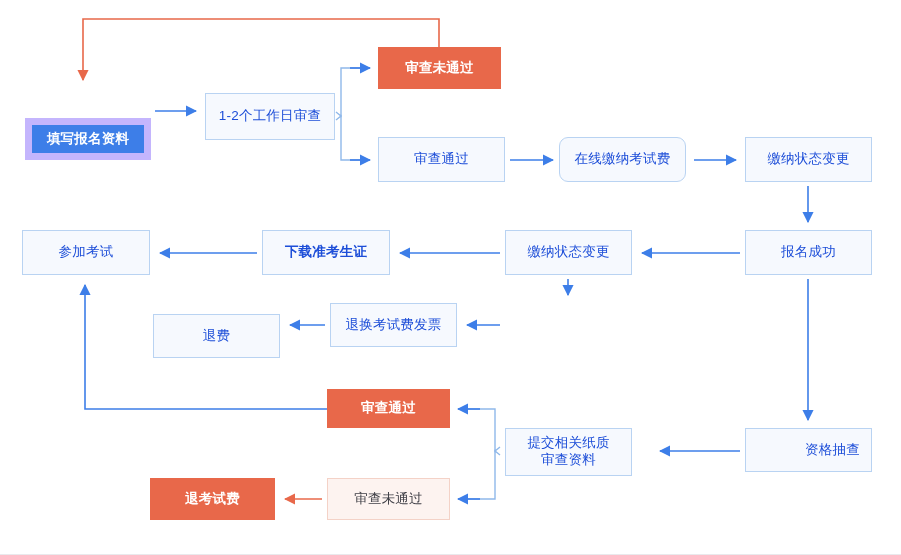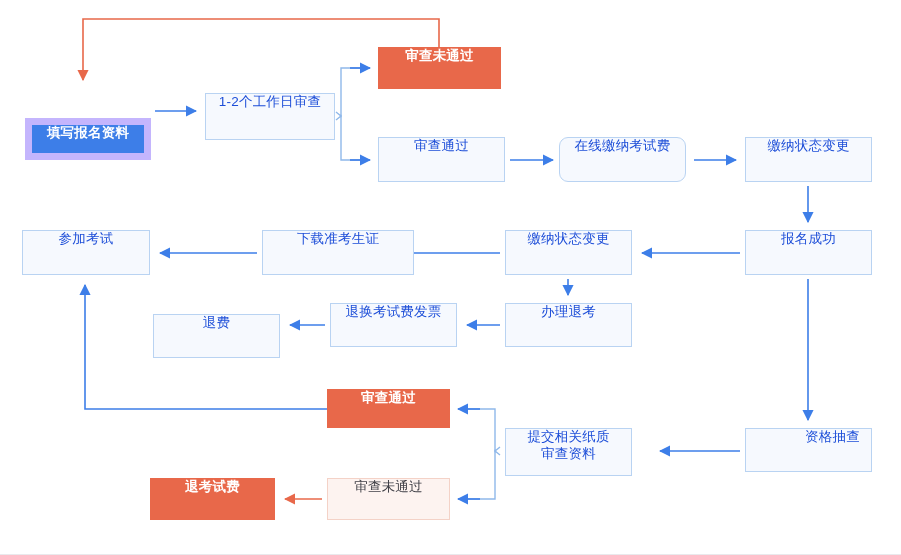--- a/index.html
+++ b/index.html
@@ -22,21 +22,21 @@
     left: 0;
     top: 0;
     width: 901px;
     height: 555px;
     pointer-events: none;
   }
   .node {
     position: absolute;
     box-sizing: border-box;
     display: flex;
-    align-items: flex-start;
+    align-items: center;
     justify-content: center;
     text-align: center;
     font-size: 13.5px;
     line-height: 1.25;
     letter-spacing: 0.2px;
     white-space: pre-line;
     z-index: 2;
   }
   .node.plain {
     background: #f6f9fe;
@@ -188,31 +188,28 @@
   </div>
 
   <div class="node plain" style="left:745px;top:230px;width:127px;height:45px;">
     <span>报名成功</span>
   </div>
 
   <div class="node plain" style="left:505px;top:230px;width:127px;height:45px;">
     <span>缴纳状态变更</span>
   </div>
 
-  <div class="node plain" style="left:262px;top:230px;width:152px;height:45px;">
+  <div class="node plain" style="left:262px;top:230px;width:128px;height:45px;font-weight:bold;">
     <span>下载准考生证</span>
   </div>
 
   <div class="node plain" style="left:22px;top:230px;width:128px;height:45px;">
     <span>参加考试</span>
   </div>
 
-  <div class="node plain" style="left:505px;top:303px;width:127px;height:44px;">
-    <span>办理退考</span>
-  </div>
 
   <div class="node plain" style="left:330px;top:303px;width:127px;height:44px;">
     <span>退换考试费发票</span>
   </div>
 
   <div class="node plain" style="left:153px;top:303px;width:127px;height:44px;margin-top:11px;">
     <span>退费</span>
   </div>
 
   <div class="node plain" style="left:745px;top:428px;width:127px;height:44px;padding-left:48px;">

